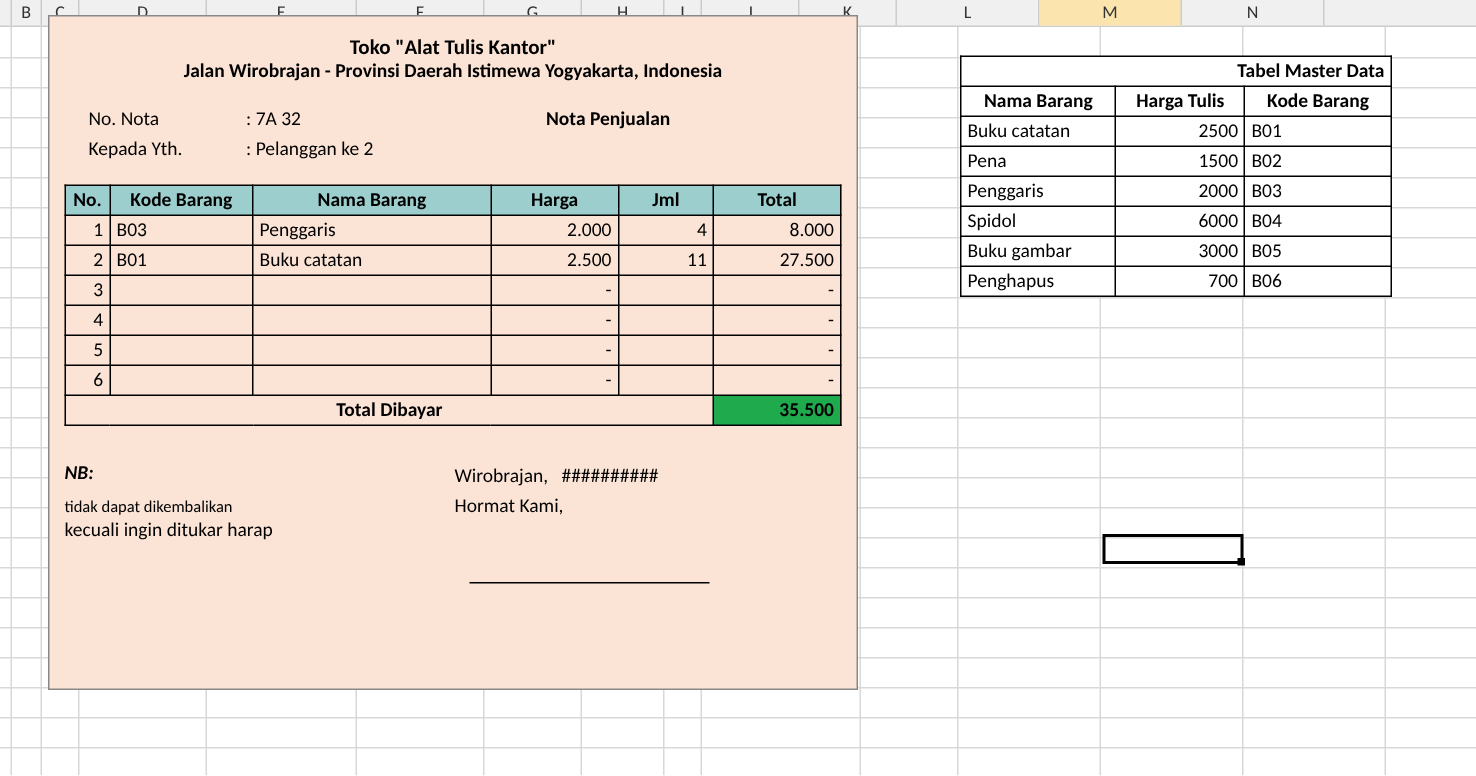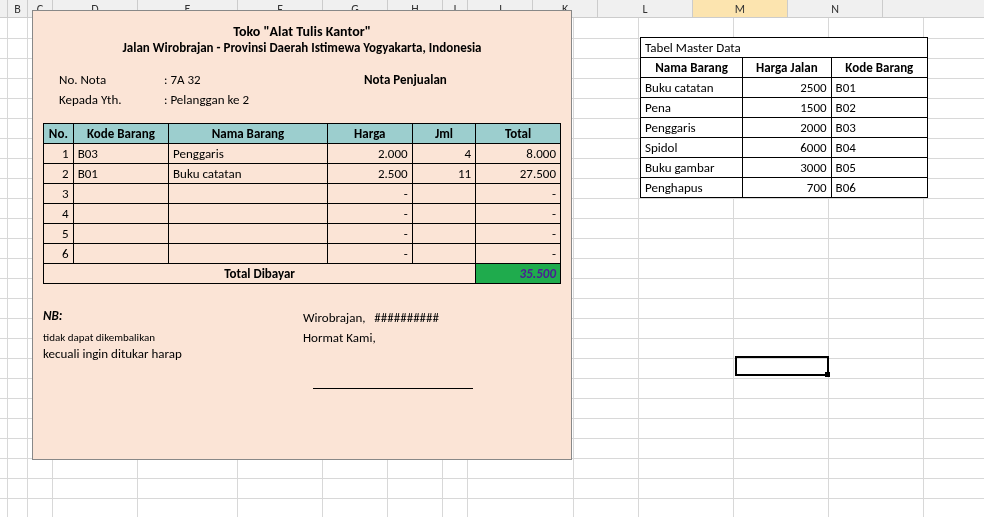--- a/index.html
+++ b/index.html
@@ -80,21 +80,21 @@
   }
   .c-no { width: 24px; text-align: right; }
   .c-kode { width: 90px; }
   .c-nama { width: 150px; }
   .c-harga { width: 80px; text-align: right; margin-left: 11px; }
   .c-jml { width: 60px; text-align: right; }
   .c-total { width: 80px; text-align: right; }
   .blank-dash { text-align: right; color:#000;}
   .tot-row td { font-weight: bold; }
   .tot-label { text-align: center; }
-  .tot-val { background: #1fab4d; color: #4c1d95; text-align: right; font-style: italic; }
+  .tot-val { background: #1fab4d; color: #000000; text-align: right; }
 
   .foot {
     margin-top: 24px;
     display: flex;
   }
   .foot .left { width: 260px; }
   .foot .left .nb { font-weight: bold; margin-bottom: 6px; font-style: italic;}
   .foot .left div { font-size: 11px; line-height: 16px; }
   .foot .left .big { font-size: 13px; }
   .foot .right { flex: 1; }
@@ -114,21 +114,21 @@
     left: 640px;
     width: 288px;
   }
   .master table { border-collapse: collapse; width: 100%; font-size: 13px;}
   .master td, .master th {
     border: 1px solid #000;
     padding: 1px 4px;
     height: 20px;
     background: #fff;
   }
-  .master .title { text-align: left; font-weight: normal; }
+  .master .title { text-align: right; font-weight: bold; }
   .master th { font-weight: bold; text-align: center; }
   .master .r { text-align: right; }
 
   
   .active-cell {
     position: absolute;
     top: 356px;
     left: 735px;
     width: 94px;
     height: 20px;
@@ -325,21 +325,21 @@
 </div>
 
 <div class="master">
   <table>
     <tbody>
         <tr>
           <td colspan="3" class="title">Tabel Master Data</td>
         </tr>
     <tr>
       <th>Nama Barang</th>
-      <th>Harga Jalan</th>
+      <th>Harga Tulis</th>
       <th>Kode Barang</th>
     </tr>
     <tr>
       <td>Buku catatan</td>
       <td class="r">2500</td>
       <td>B01</td>
     </tr>
     <tr>
       <td>Pena</td>
       <td class="r">1500</td>

